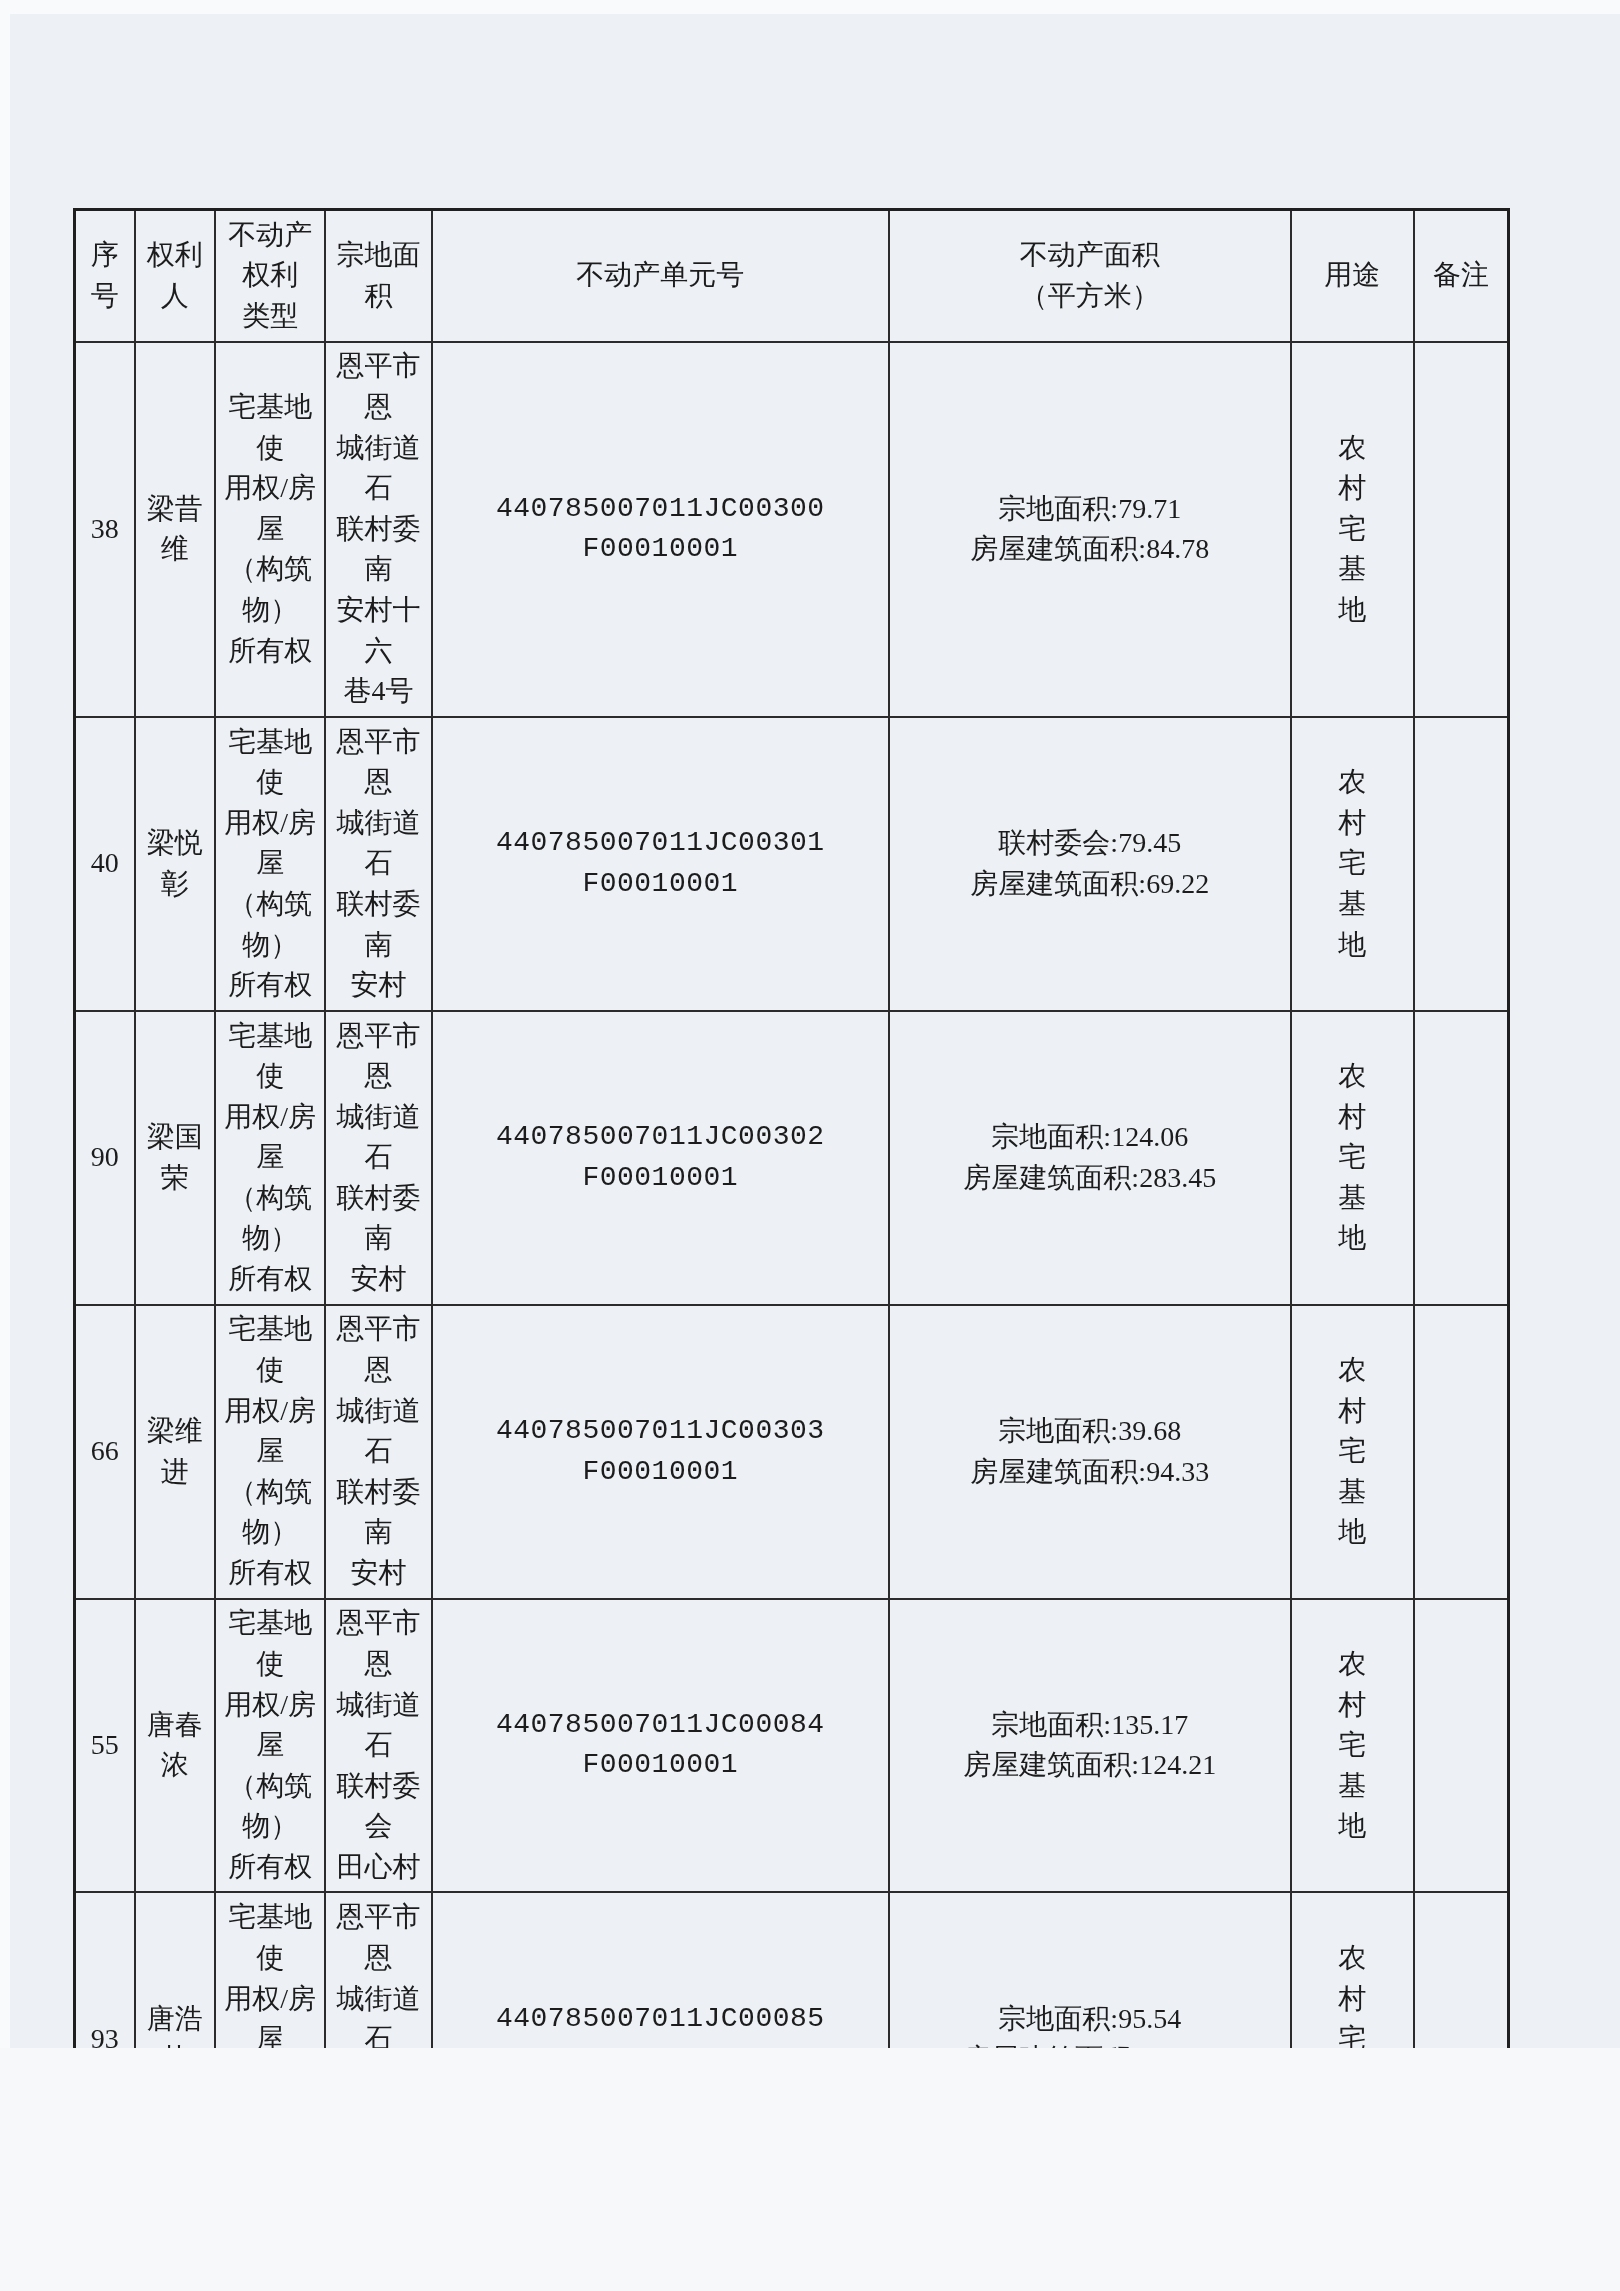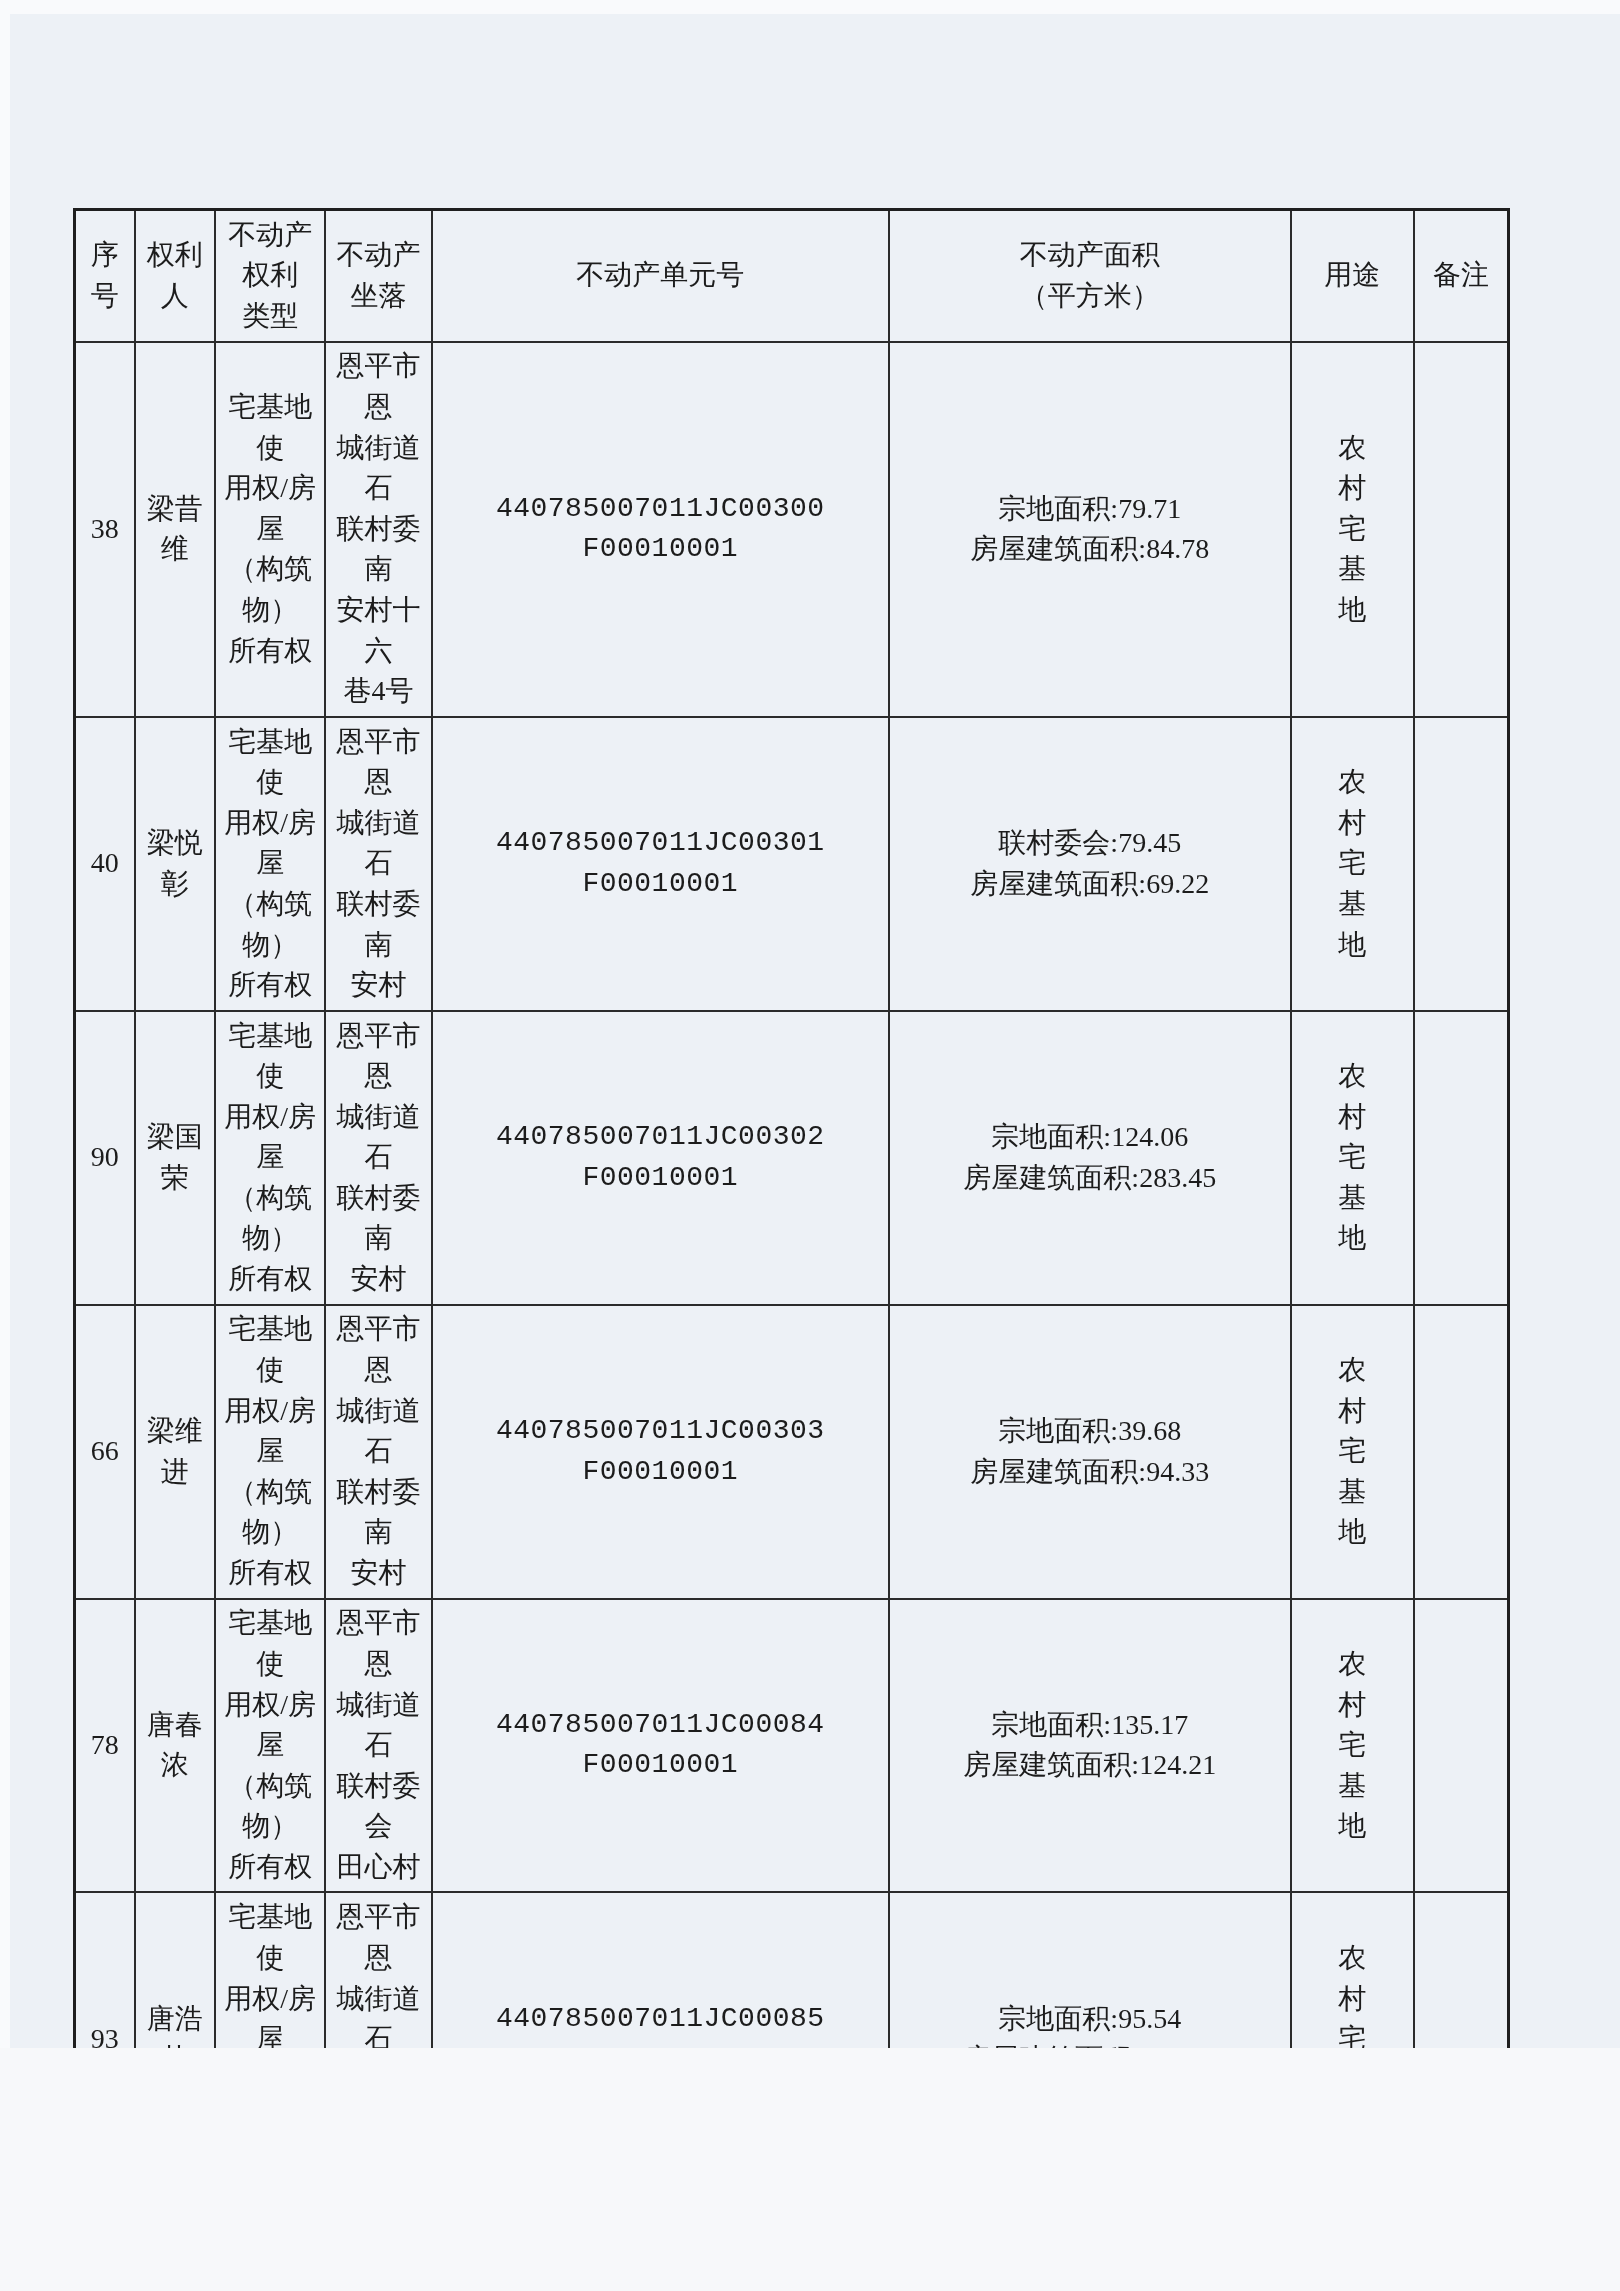--- a/index.html
+++ b/index.html
@@ -78,21 +78,21 @@
       <col style="width: 28.0%">
       <col style="width: 8.6%">
       <col style="width: 6.6%">
     </colgroup>
     <thead>
       <tr>
         <th>序号</th>
         <th>权利人</th>
         <th>不动产权利
 类型</th>
-        <th>不动产坐落</th>
+        <th>宗地面积</th>
         <th>不动产单元号</th>
         <th>不动产面积
 （平方米）</th>
         <th>用途</th>
         <th>备注</th>
       </tr>
     </thead>
     <tbody>
     <tr>
       <td class="cell-serial">38</td>
@@ -181,21 +181,21 @@
 房屋建筑面积:94.33</td>
       <td class="cell-usage">农
 村
 宅
 基
 地</td>
       <td class="cell-remark"></td>
     </tr>
 
     <tr>
-      <td class="cell-serial">78</td>
+      <td class="cell-serial">55</td>
       <td class="cell-owner">唐春浓</td>
       <td class="cell-type">宅基地使
 用权/房屋
 （构筑物）
 所有权</td>
       <td class="cell-location">恩平市恩
 城街道石
 联村委会
 田心村</td>
       <td class="cell-unit">440785007011JC00084

